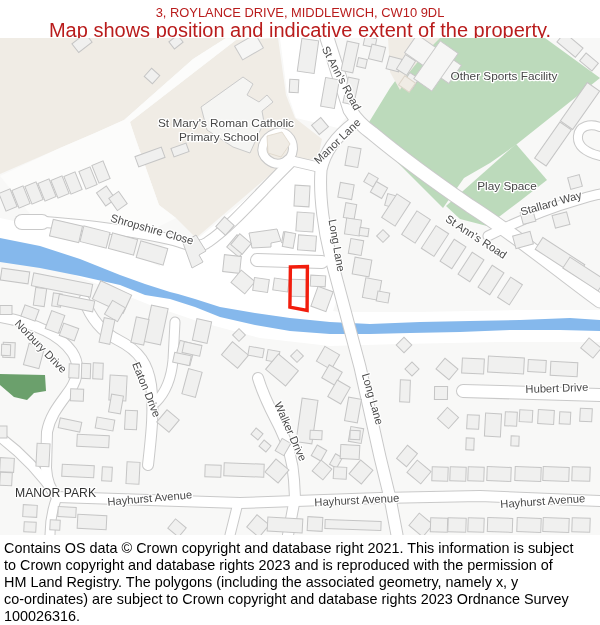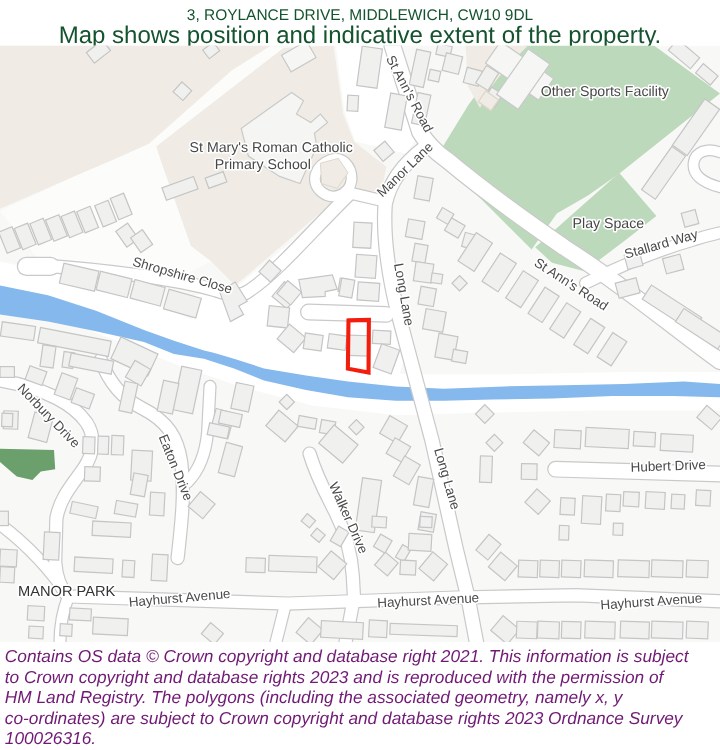--- a/index.html
+++ b/index.html
@@ -1,19 +1,19 @@
 <!DOCTYPE html>
 <html><head><meta charset="utf-8">
 <style>
 html,body{margin:0;padding:0;background:#fff;}
 body{width:600px;height:625px;position:relative;font-family:"Liberation Sans",sans-serif;}
-.hdr{position:absolute;top:0;left:0;width:600px;text-align:center;color:#14532d;}
+.hdr{position:absolute;top:0;left:0;width:600px;text-align:center;color:#b91c1c;}
 .t1{font-size:12.9px;top:5px;}
 .t2{font-size:20px;top:19px;}
-.ftr{position:absolute;top:540px;left:4px;width:596px;font-size:14.4px;line-height:17px;color:#701a75;white-space:nowrap;font-style:italic;}
+.ftr{position:absolute;top:540px;left:4px;width:596px;font-size:14.4px;line-height:17px;color:#000000;white-space:nowrap;}
 svg{position:absolute;top:38px;left:0;}
 .rl{font-size:11.2px;fill:#4a4a4a;stroke:#ffffff;stroke-width:2.6px;paint-order:stroke;stroke-linejoin:round;}
 .al{font-size:11.8px;fill:#474747;stroke:#ffffff;stroke-width:2.6px;paint-order:stroke;stroke-linejoin:round;}
 </style></head>
 <body>
 
 <div class="hdr t1">3, ROYLANCE DRIVE, MIDDLEWICH, CW10 9DL</div>
 
 <div class="hdr t2">Map shows position and indicative extent of the property.</div>
 <svg width="600" height="497" viewBox="0 38 600 497">

